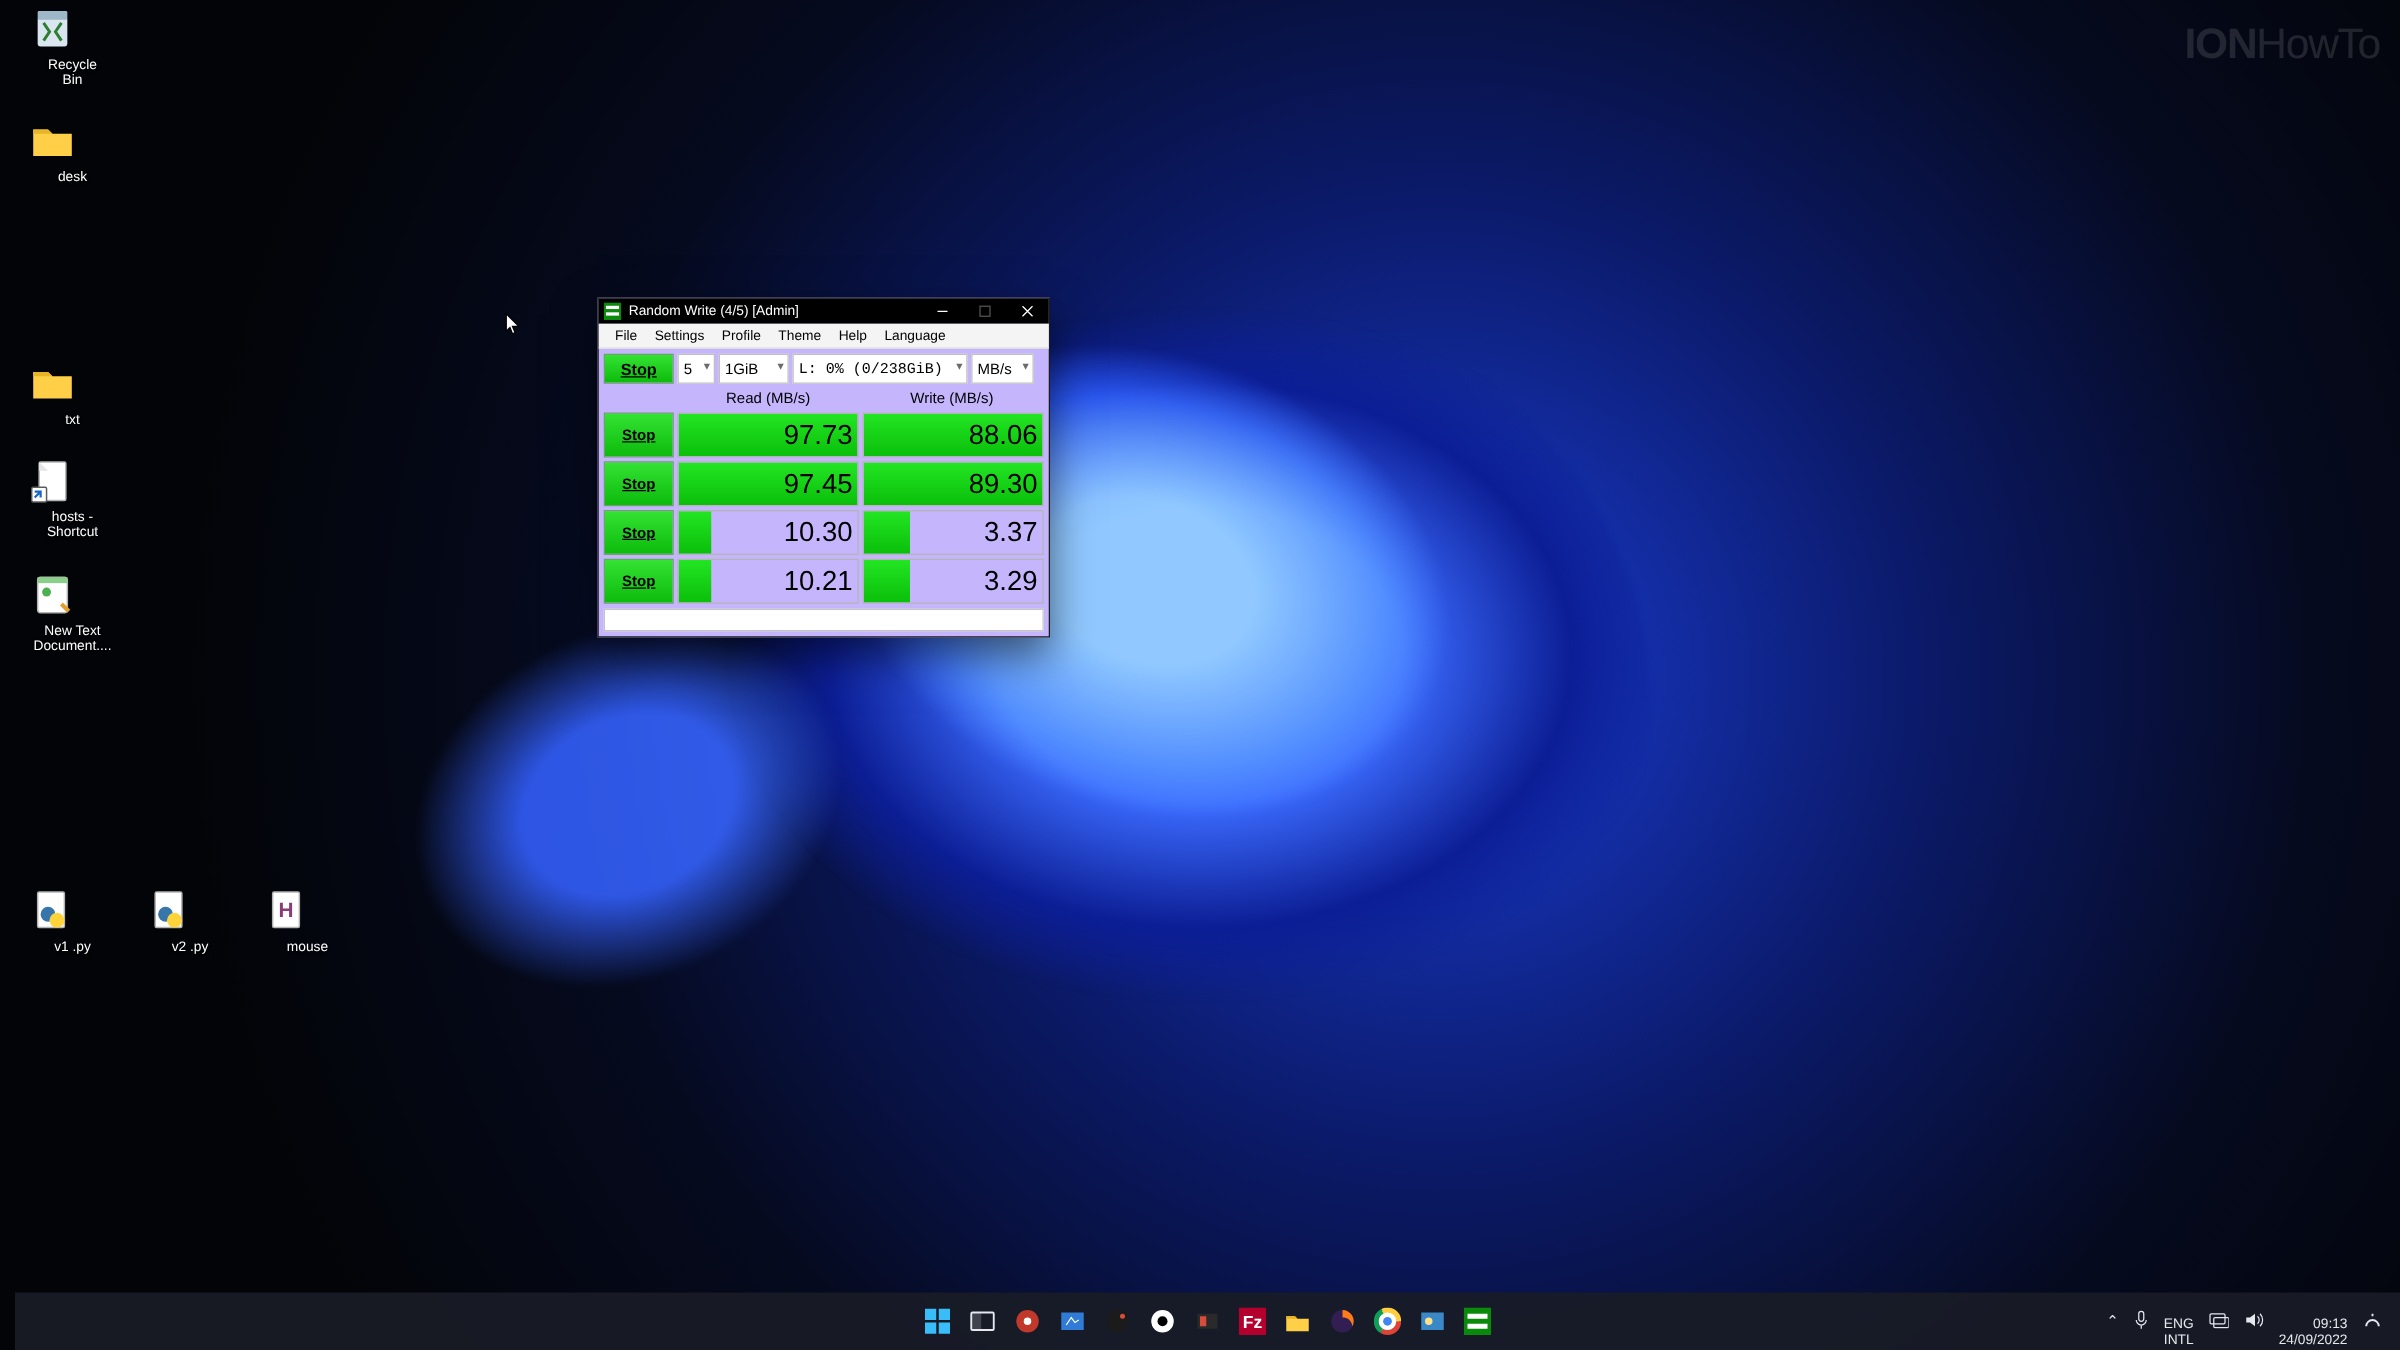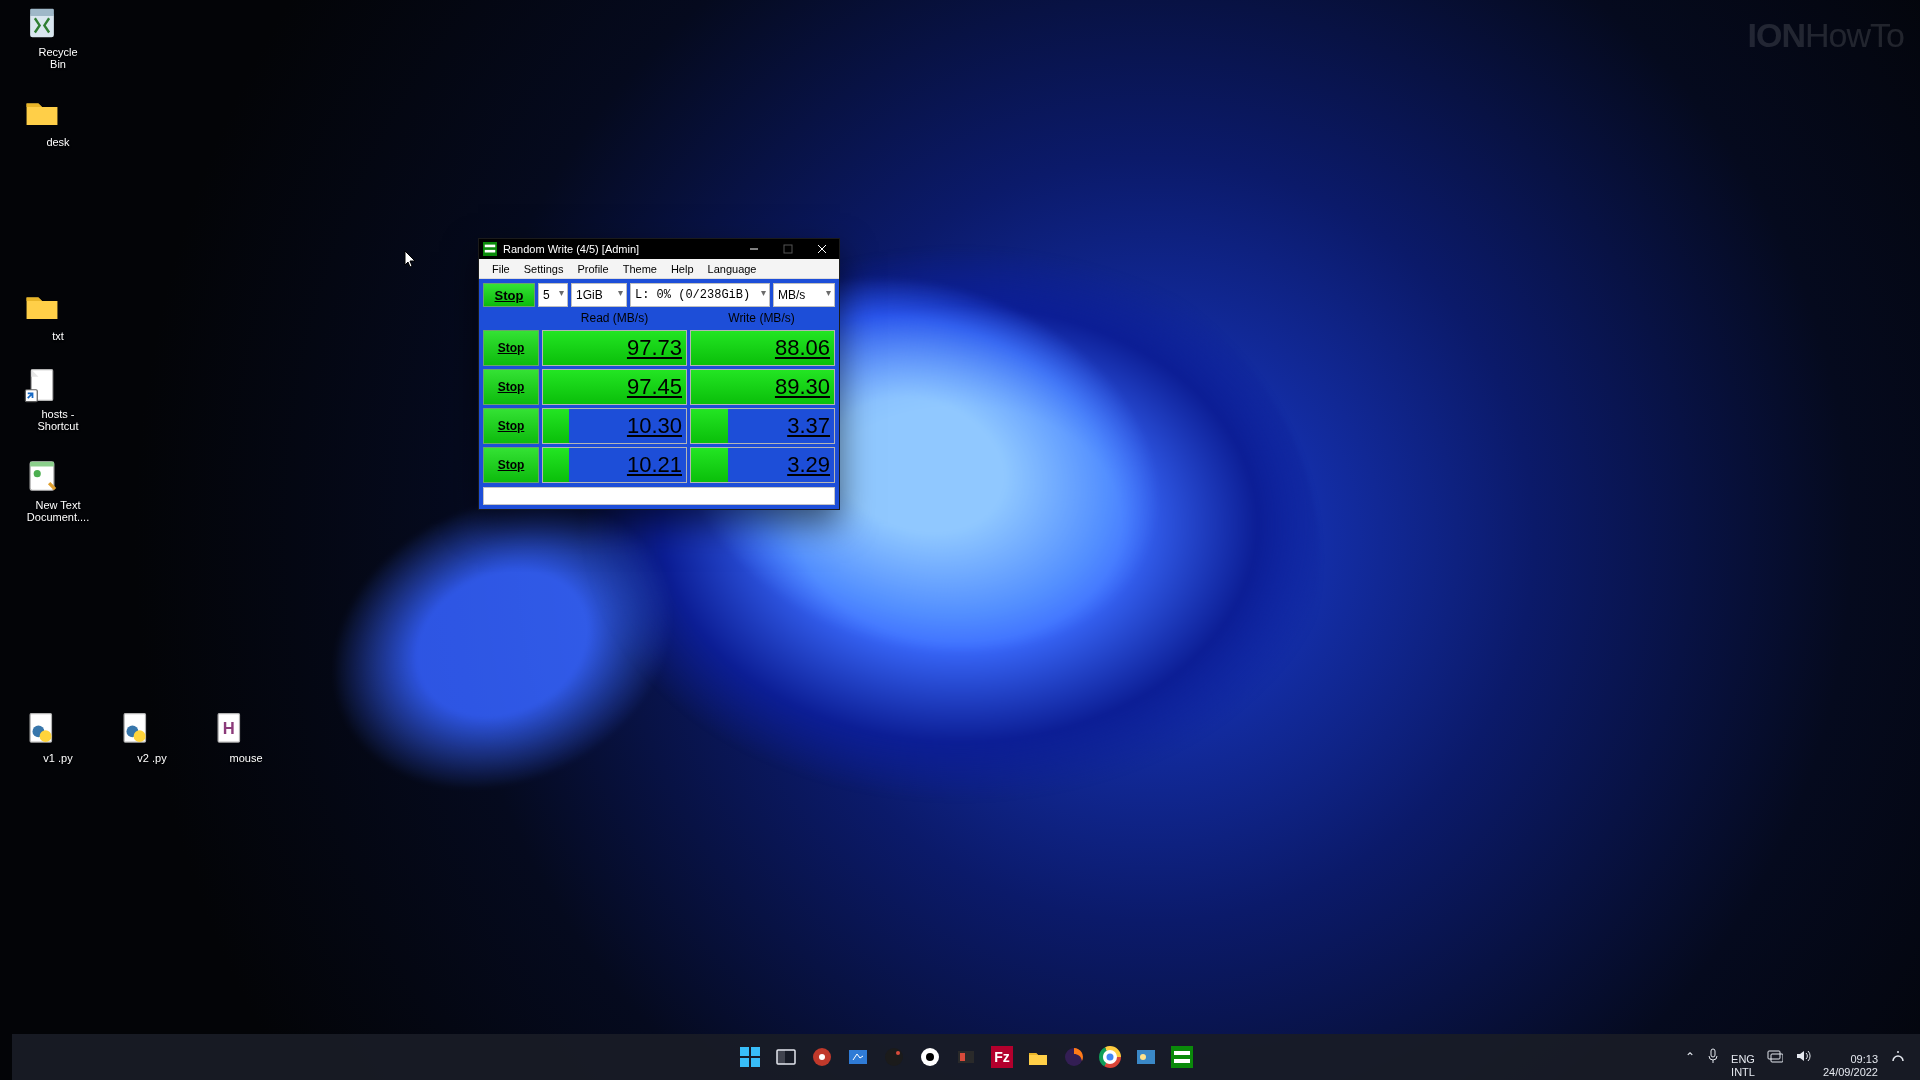--- a/index.html
+++ b/index.html
@@ -35,21 +35,21 @@
 .task-center { position: absolute; left: 50%; transform: translateX(-50%); display: flex; gap: 8px; }
 .ticon { width: 28px; height: 28px; border-radius: 4px; display: flex; align-items: center; justify-content: center; }
 .task-right { margin-left: auto; display: flex; align-items: center; gap: 12px; padding-right: 14px; color: #e5e8ef; font-size: 11px; }
 .tray-col { text-align: right; line-height: 1.15; margin-top: 17px; }
 
 
 .win {
   position: absolute;
   left: 478px; top: 238px;
   width: 362px;
-  background: #1d4ed8;
+  background: #c4b5fd;
   border: 1px solid #1b1b1b;
   box-shadow: 0 14px 32px rgba(0,0,0,0.55);
 }
 .titlebar { height: 20px; background: #000; color: #fff; display: flex; align-items: center; font-size: 11px; padding-left: 4px; }
 .title-icon { width: 14px; height: 14px; margin-right: 6px; }
 .title-controls { margin-left: auto; display: flex; height: 100%; }
 .tc { width: 34px; display: flex; align-items: center; justify-content: center; color: #fff; font-size: 10px; }
 
 .menubar { height: 20px; background: #f4f4f4; display: flex; align-items: center; font-size: 11px; padding-left: 6px; gap: 0; border-bottom: 1px solid #dcdcdc; }
 .menuitem { padding: 0 7px; cursor: default; }
@@ -66,32 +66,32 @@
   text-decoration: underline;
 }
 .stop-all { width: 56px; font-size: 13px; }
 .sel { height: 24px; border: 1px solid #bfbfbf; background: #fff; font-size: 12px; padding: 0 16px 0 4px;
   appearance: none; -webkit-appearance: none; position: relative; }
 .sel-wrap { position: relative; }
 .sel-wrap::after { content: "▾"; position: absolute; right: 4px; top: 4px; font-size: 10px; color: #6b6b6b; pointer-events: none; }
 .sel.count { width: 30px; }
 .sel.size  { width: 56px; }
 .sel.drive { width: 140px; font-family: Liberation Mono, monospace; }
-.sel.unit  { width: 62px; }
+.sel.unit  { width: 50px; }
 
 .headers { display: flex; font-size: 12px; font-weight: 400; }
 .headers .spacer { width: 58px; }
 .headers .col { flex: 1; text-align: center; padding: 2px 0; }
 
 .benchrow { display: flex; gap: 3px; margin-top: 3px; }
 .rbtn { width: 56px; height: 36px; font-size: 12px; }
 .cell {
   flex: 1; height: 36px; border: 1px solid #b5b5b5; position: relative; overflow: hidden;
   display: flex; align-items: center; justify-content: flex-end; padding-right: 4px;
-  font-size: 22px; font-weight: 400; font-family: "Segoe UI", Arial, sans-serif; text-decoration: underline;
+  font-size: 22px; font-weight: 400; font-family: "Segoe UI", Arial, sans-serif;
 }
 .fill { position: absolute; left: 0; top: 0; bottom: 0; background: linear-gradient(#23e523,#0abf0a); }
 .cell .val { position: relative; z-index: 1; }
 
 .statusbar { height: 18px; border: 1px solid #c4c4c4; margin-top: 4px; background: #fff; }
 
 .watermark { position: absolute; right: 16px; top: 16px; font-size: 34px; font-weight: 700;
              font-family: Georgia, 'Times New Roman', serif; color: rgba(255,255,255,0.12); letter-spacing: -1px; }
 .watermark .thin { font-weight: 400; }
 

